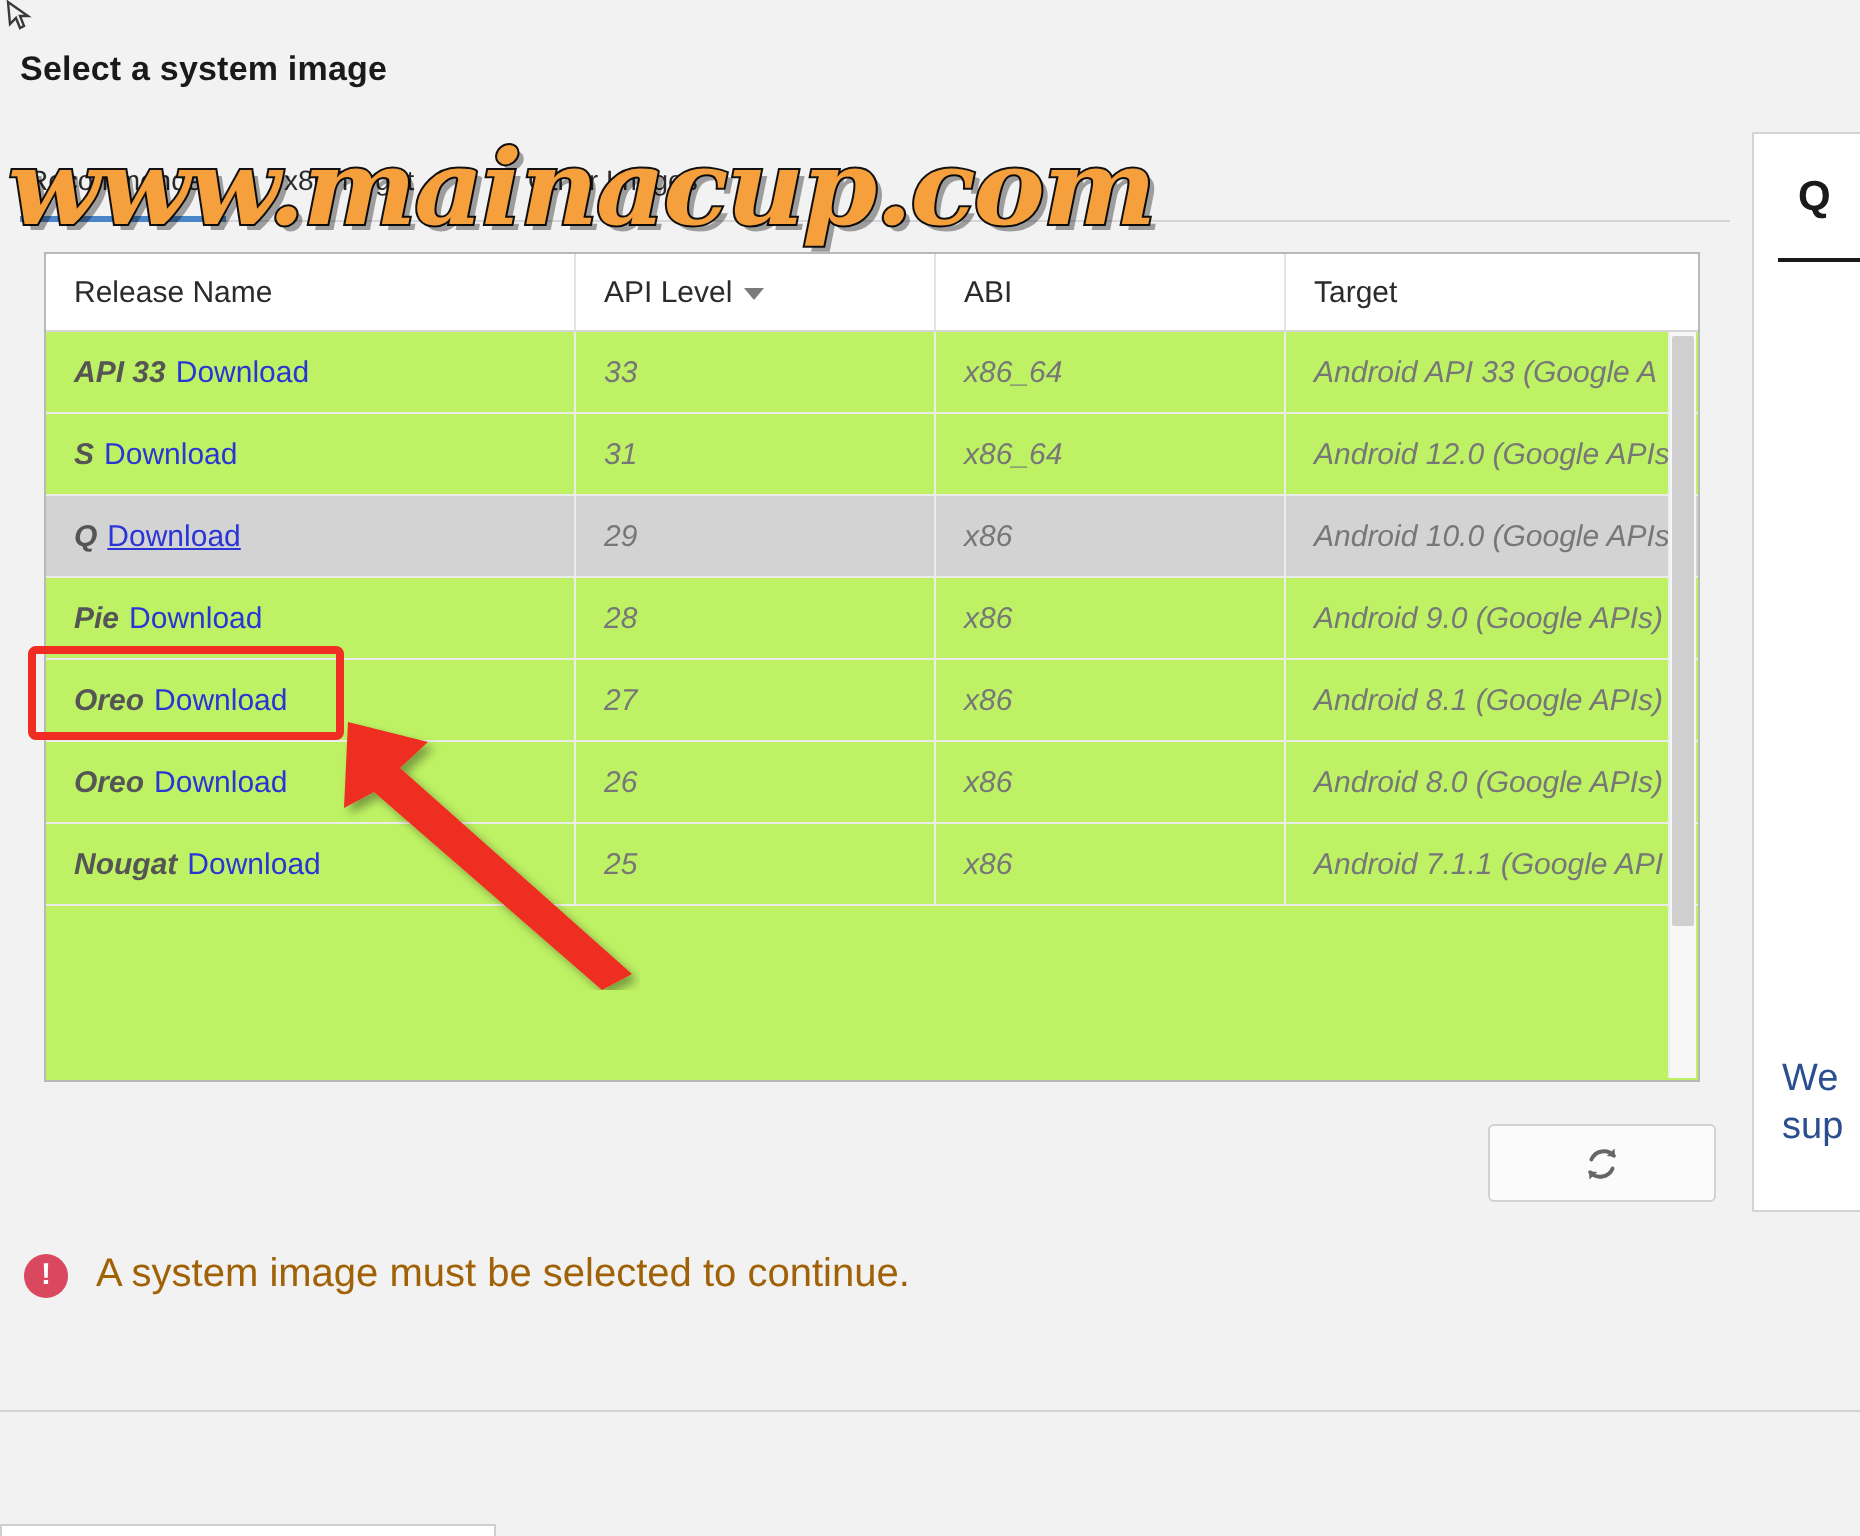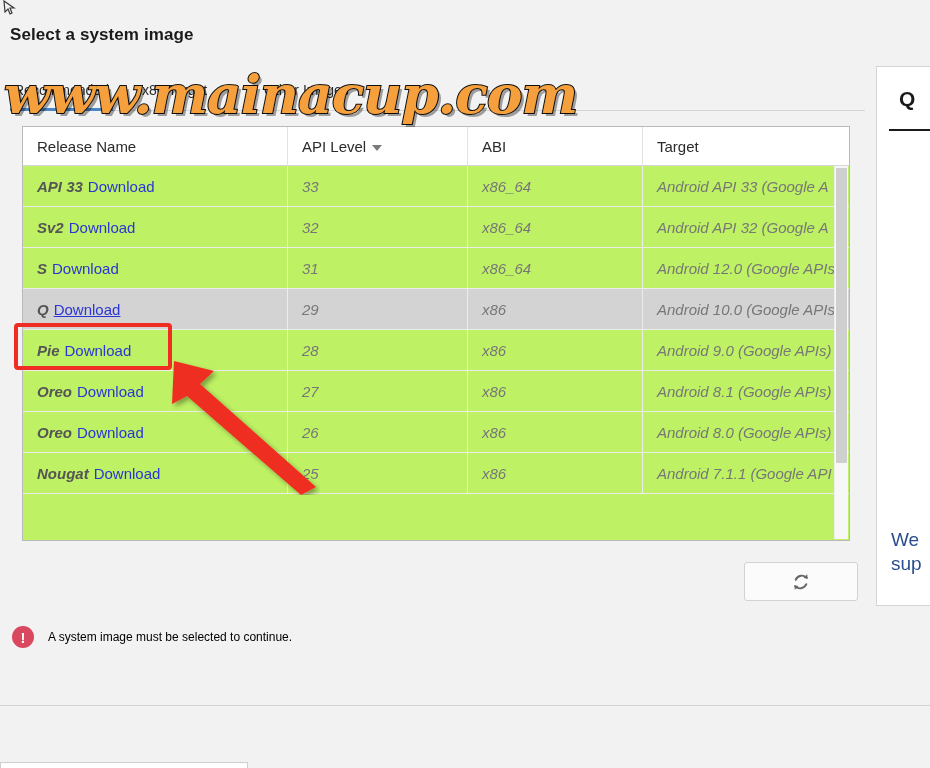--- a/index.html
+++ b/index.html
@@ -190,22 +190,22 @@
     color: #ffffff;
     font-size: 15px;
     font-weight: bold;
     display: flex;
     align-items: center;
     justify-content: center;
     line-height: 1;
   }
   #error-text {
     margin-left: 14px;
-    font-size: 12px;
-    color: #000000;
+    font-size: 20px;
+    color: #a16207;
   }
 
   
   #bottom-divider {
     position: absolute;
     left: 0;
     top: 705px;
     width: 930px;
     height: 1px;
     background: #d2d2d2;
@@ -346,26 +346,20 @@
       </tr>
     </thead>
     <tbody id="table-body">
         <tr>
           <td class="col-release"><span class="release-name">API 33</span><a class="dl-link" href="#">Download</a></td>
           <td class="col-api">33</td>
           <td class="col-abi">x86_64</td>
           <td class="col-target">Android API 33 (Google A</td>
         </tr>
         <tr>
-          <td class="col-release"><span class="release-name">Sv2</span><a class="dl-link" href="#">Download</a></td>
-          <td class="col-api">32</td>
-          <td class="col-abi">x86_64</td>
-          <td class="col-target">Android API 32 (Google A</td>
-        </tr>
-        <tr>
           <td class="col-release"><span class="release-name">S</span><a class="dl-link" href="#">Download</a></td>
           <td class="col-api">31</td>
           <td class="col-abi">x86_64</td>
           <td class="col-target">Android 12.0 (Google APIs</td>
         </tr>
         <tr class="row-selected">
           <td class="col-release"><span class="release-name">Q</span><a class="dl-link" href="#">Download</a></td>
           <td class="col-api">29</td>
           <td class="col-abi">x86</td>
           <td class="col-target">Android 10.0 (Google APIs</td>

